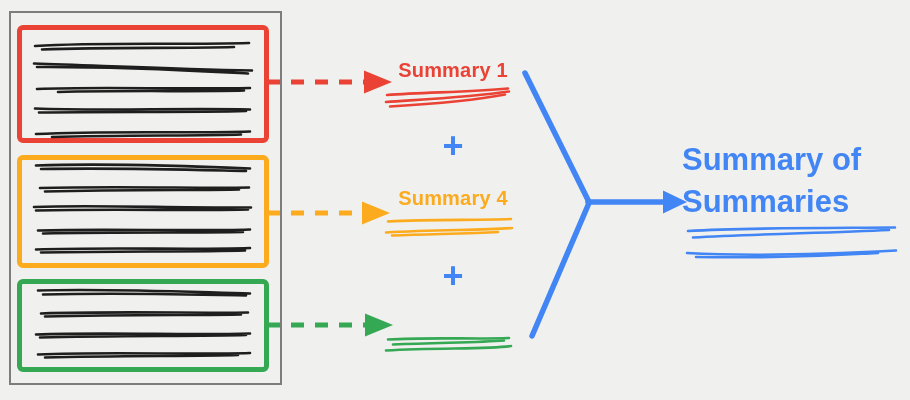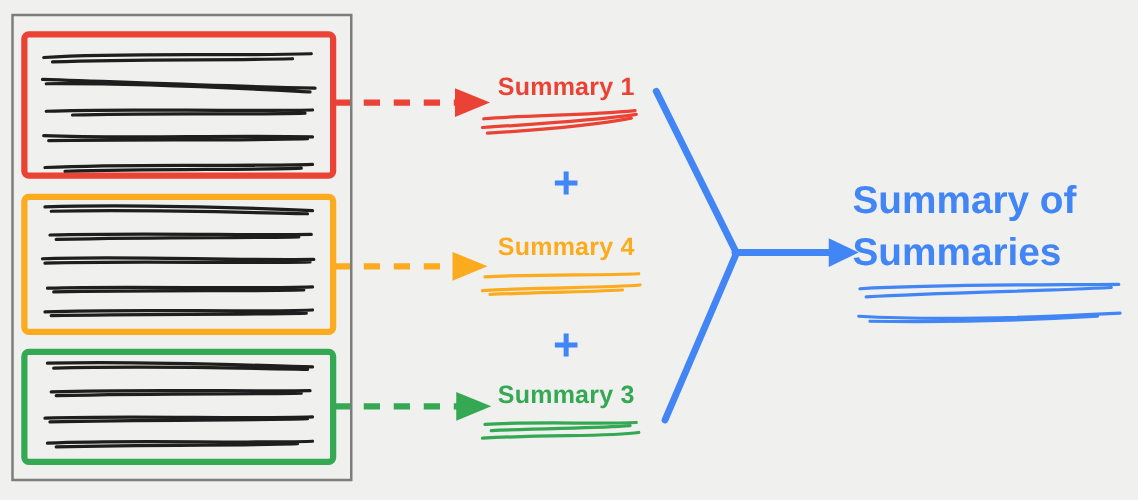--- a/index.html
+++ b/index.html
@@ -143,16 +143,15 @@
       <path d="M693,237.5 C755,234 830,233 889,230"></path>
       <path d="M687,253 C740,256 810,255 896,250.5"></path>
       <path d="M696,257 C760,258 835,255.5 878,253"></path>
     </g>
   </svg>
 
   <div class="sum-label label-1">Summary 1</div>
   <div class="plus plus-1">+</div>
   <div class="sum-label label-2">Summary 4</div>
   <div class="plus plus-2">+</div>
-  <div class="sum-label label-3">Summary 3</div>
   <div class="result">Summary of Summaries</div>
 
 </div>
 
 </body></html>

